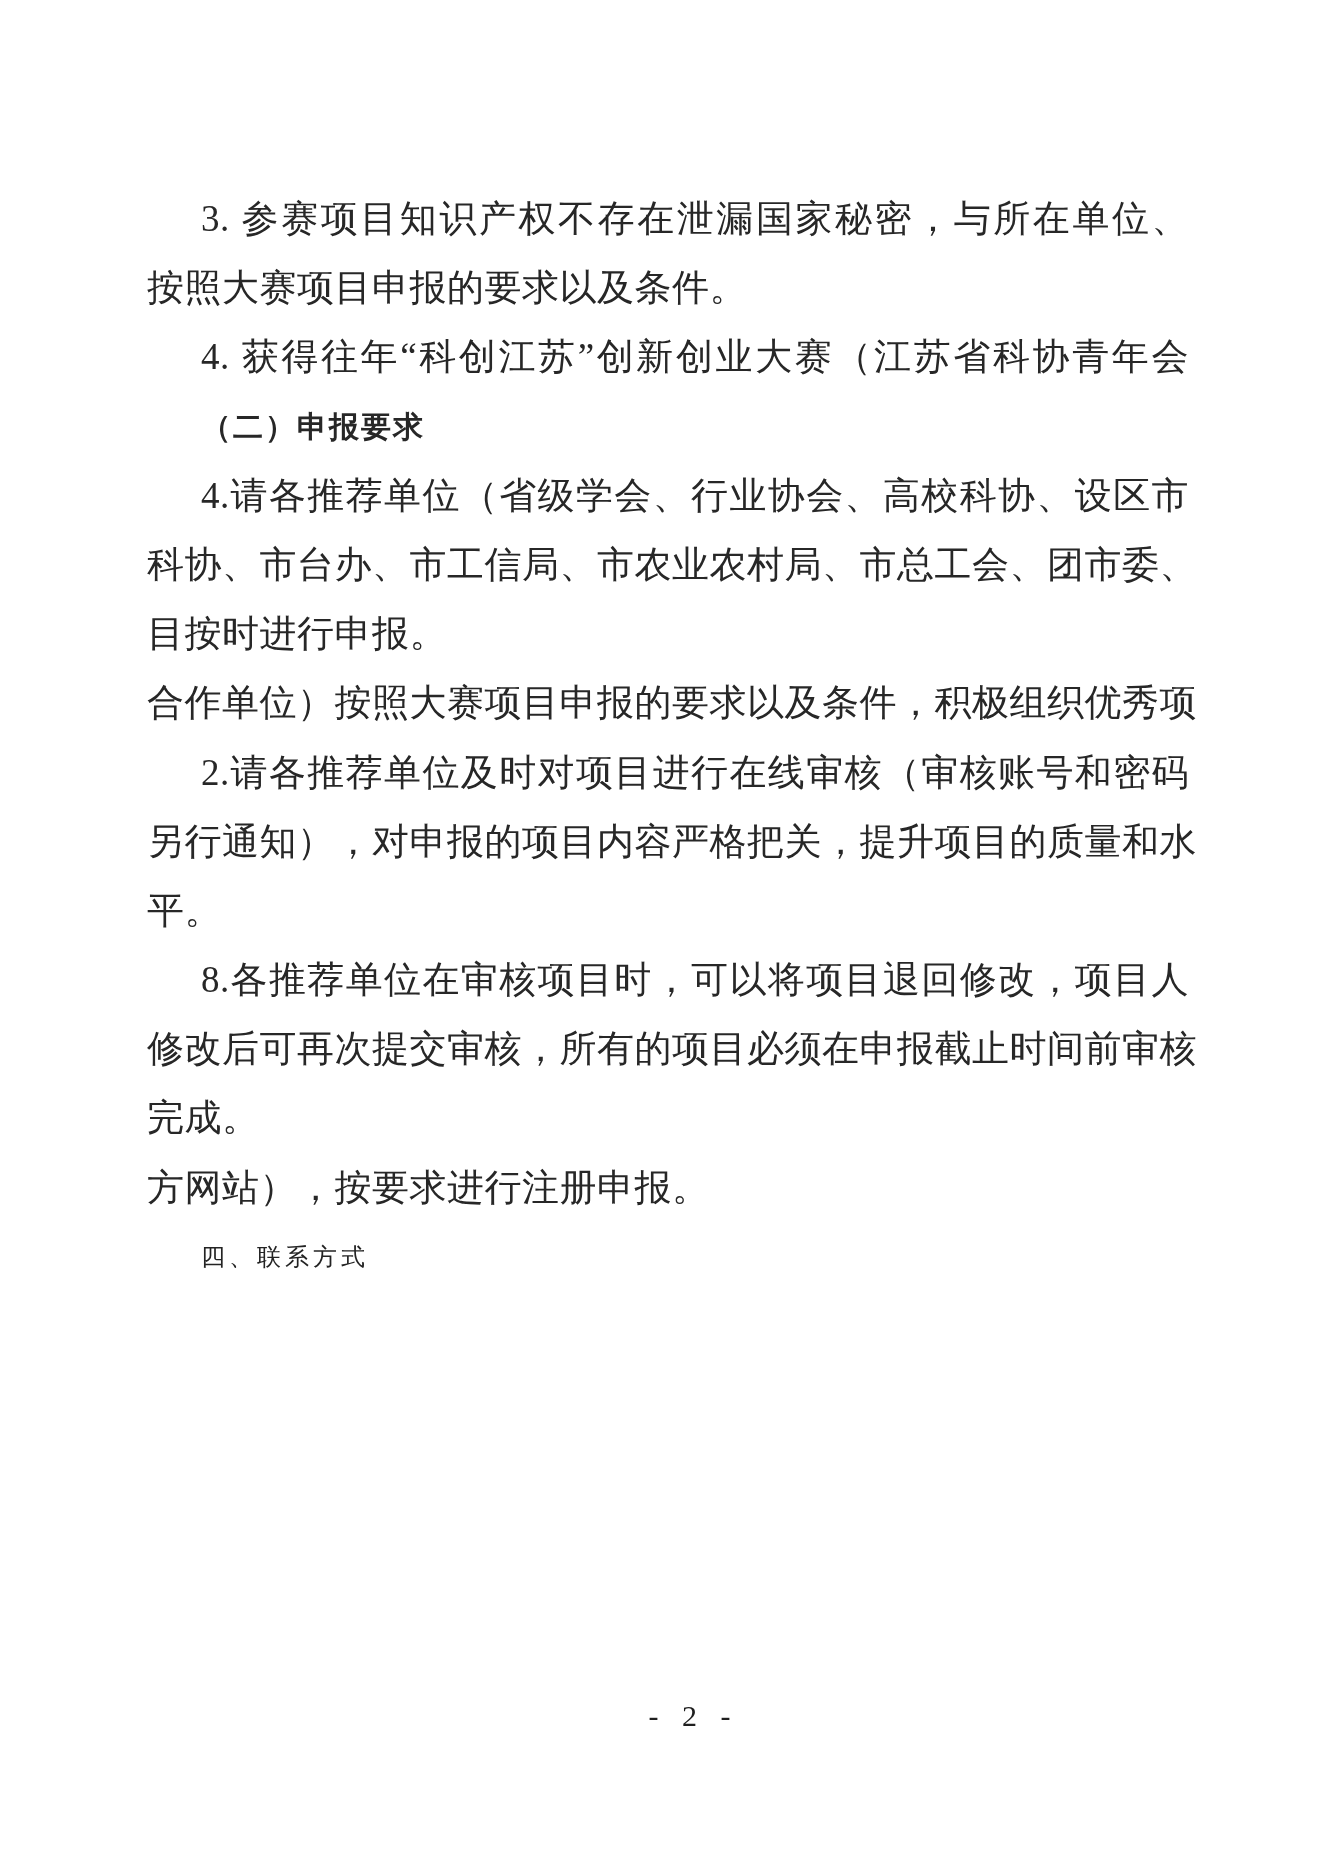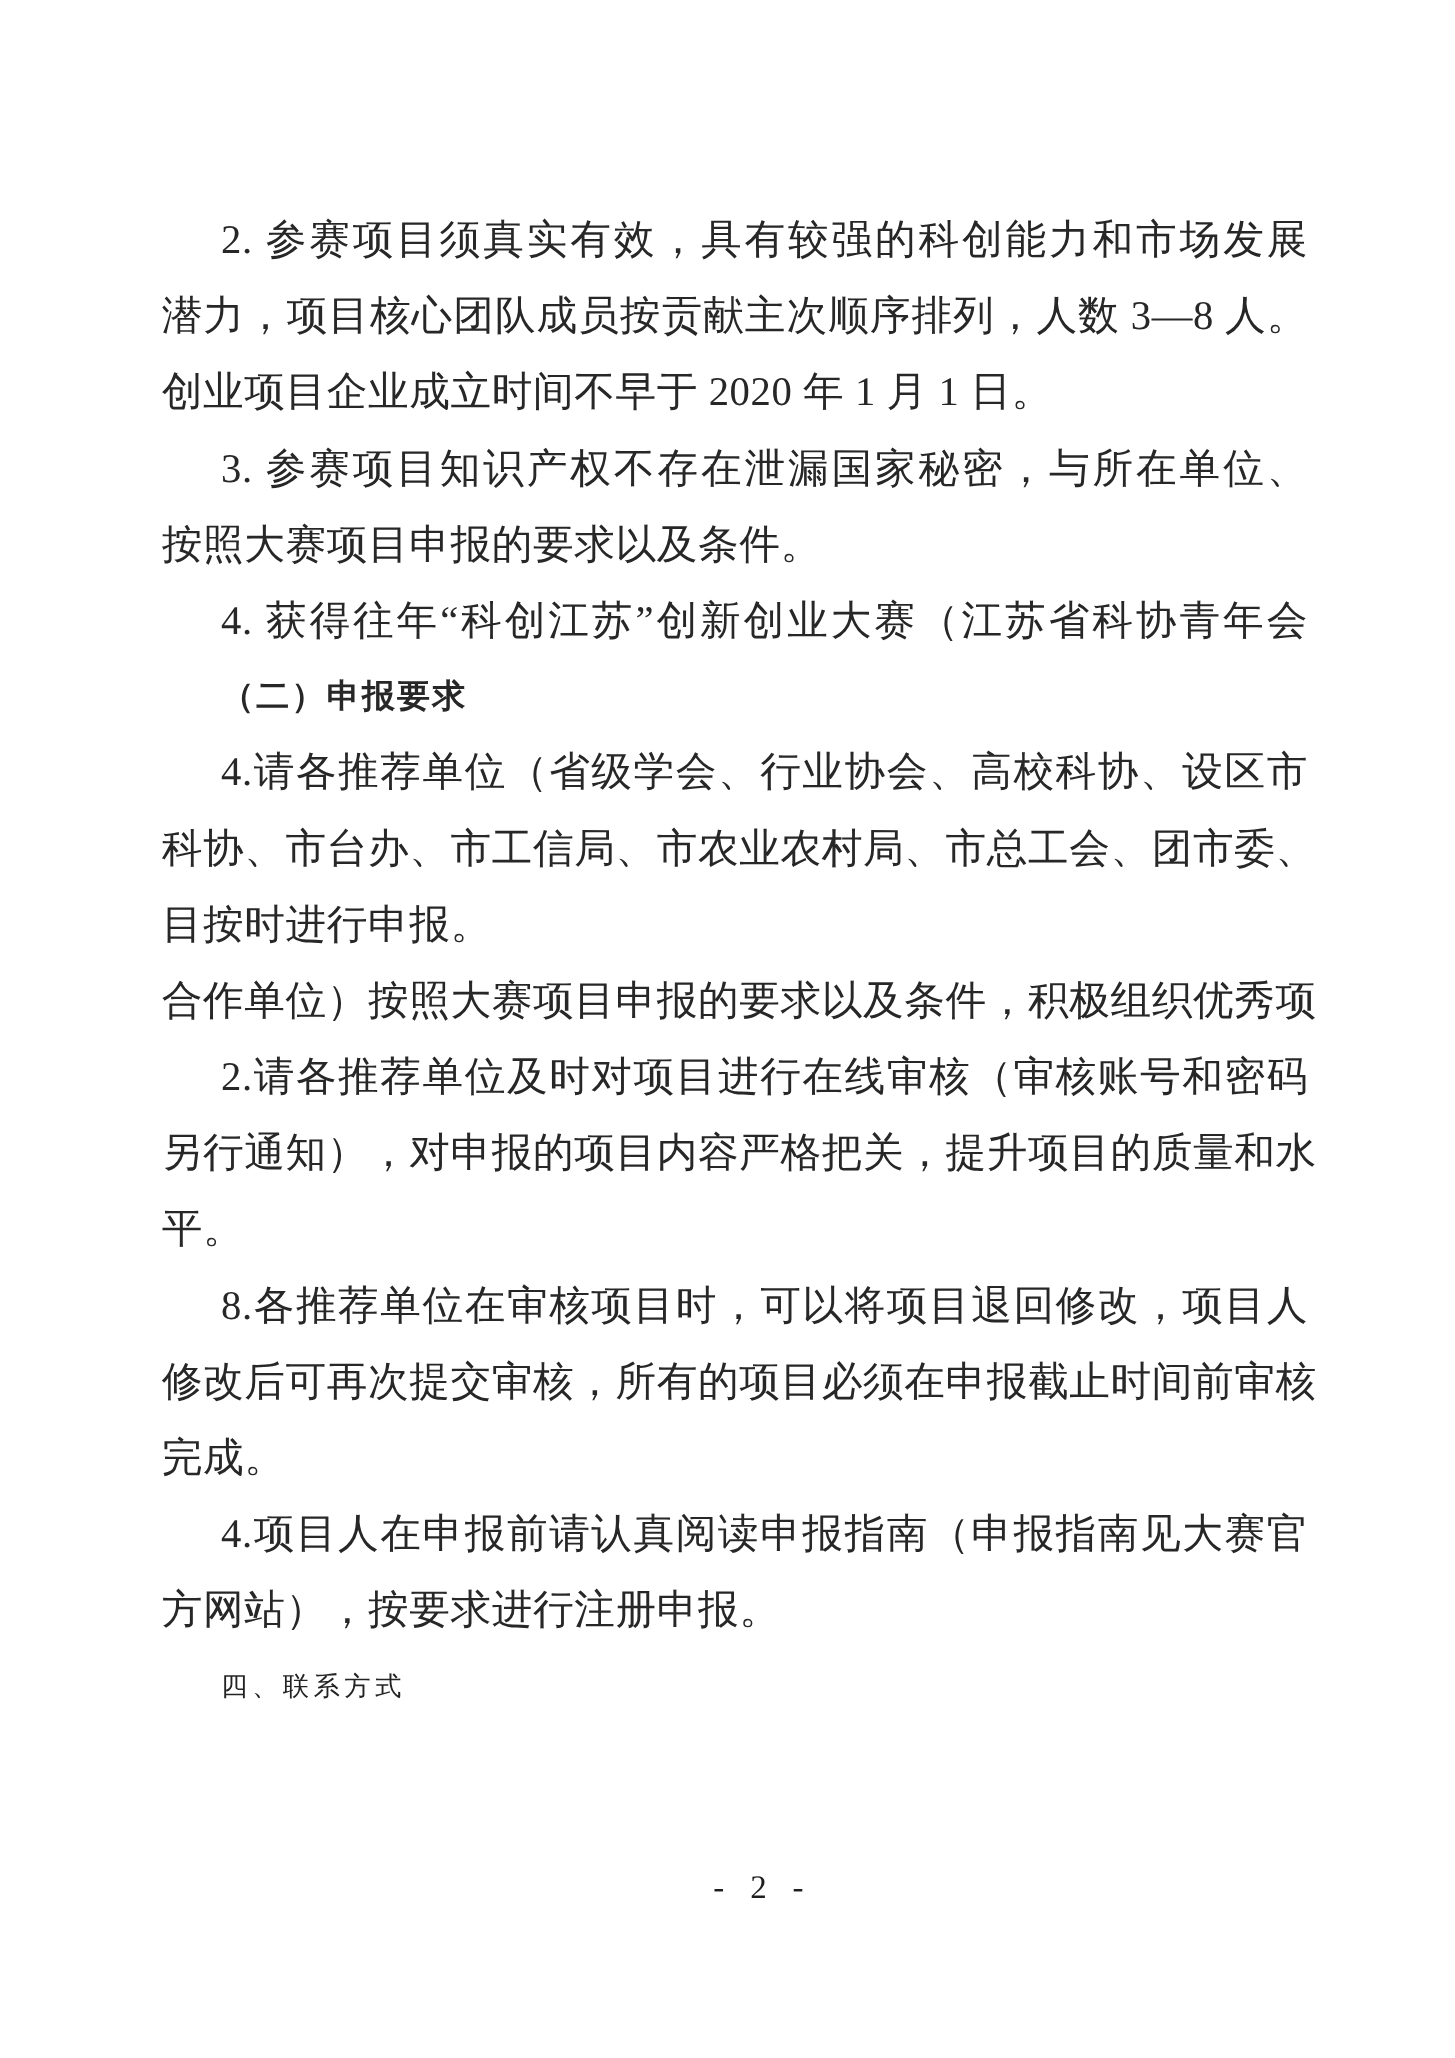--- a/index.html
+++ b/index.html
@@ -70,25 +70,20 @@
     white-space: nowrap;
     color: #1f1f1f;
   }
 </style>
 </head>
 <body style="color: rgb(39, 39, 39);">
 
 <div class="page">
   <div class="doc-body" id="doc-body">
       <div class="paragraph">
-        <div class="line first">2. 参赛项目须真实有效，具有较强的科创能力和市场发展</div>
-        <div class="line">潜力，项目核心团队成员按贡献主次顺序排列，人数 3—8 人。</div>
-        <div class="line last">创业项目企业成立时间不早于 2020 年 1 月 1 日。</div>
-      </div>
-      <div class="paragraph">
         <div class="line first">3. 参赛项目知识产权不存在泄漏国家秘密，与所在单位、</div>
         <div class="line last">按照大赛项目申报的要求以及条件。</div>
       </div>
       <div class="paragraph">
         <div class="line first">4. 获得往年“科创江苏”创新创业大赛（江苏省科协青年会</div>
       </div>
       <div class="paragraph">
         <div class="line h-kai first last">（二）申报要求</div>
       </div>
       <div class="paragraph">
@@ -101,21 +96,20 @@
         <div class="line first">2.请各推荐单位及时对项目进行在线审核（审核账号和密码</div>
         <div class="line">另行通知），对申报的项目内容严格把关，提升项目的质量和水</div>
         <div class="line last">平。</div>
       </div>
       <div class="paragraph">
         <div class="line first">8.各推荐单位在审核项目时，可以将项目退回修改，项目人</div>
         <div class="line">修改后可再次提交审核，所有的项目必须在申报截止时间前审核</div>
         <div class="line last">完成。</div>
       </div>
       <div class="paragraph">
-        <div class="line first">4.项目人在申报前请认真阅读申报指南（申报指南见大赛官</div>
         <div class="line last">方网站），按要求进行注册申报。</div>
       </div>
       <div class="paragraph">
         <div class="line h-hei first last">四、联系方式</div>
       </div>
     </div>
   <div class="footer-pagenum">- 2 -</div>
 </div>
 
 </body></html>

